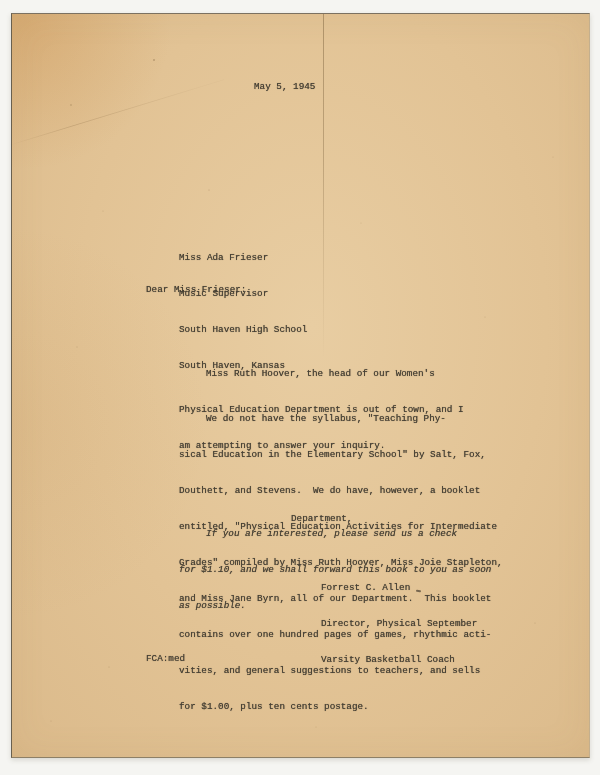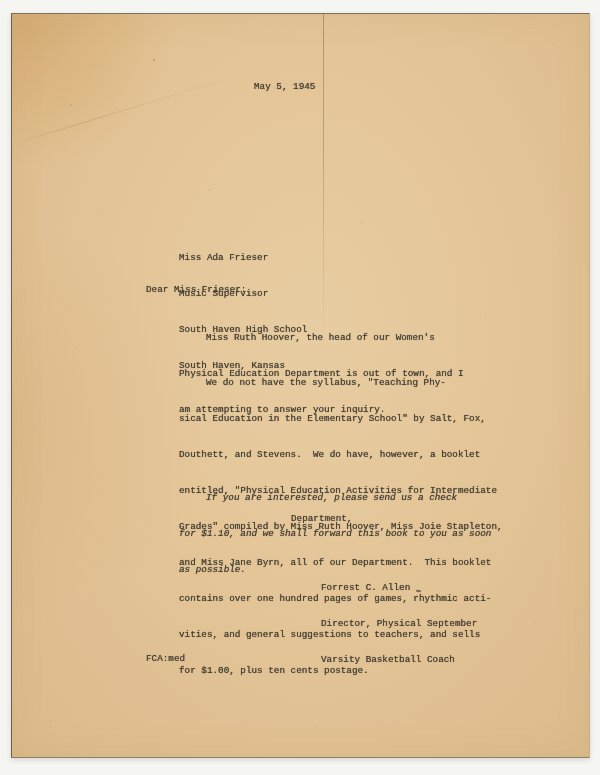--- a/index.html
+++ b/index.html
@@ -88,21 +88,21 @@
   }
   .txt {
     position: absolute;
     font-size: 9.3px;
     line-height: 12px;
     color: #474135;
     white-space: pre;
     text-shadow: 0 0 0.7px rgba(62,55,44,0.85);
   }
   .line { height: 12px; padding-left: 33px; }
-  .indent { padding-left: 60px; }
+  .indent { padding-left: 60px; margin-top: 36px; }
 
   .date-line      { left: 242px; top: 67px; }
   .recipient      { left: 134px; top: 214px; }
   .salutation     { left: 134px; top: 270px; }
   .para1          { left: 134px; top: 294px; }
   .para2          { left: 134px; top: 339px; }
   .para3          { left: 134px; top: 454px; font-style: italic; }
   .closing        { left: 279px; top: 499px; }
   .signature      { left: 276px; top: 544px; }
   .reference      { left: 134px; top: 591px; margin-top: 48px; }

